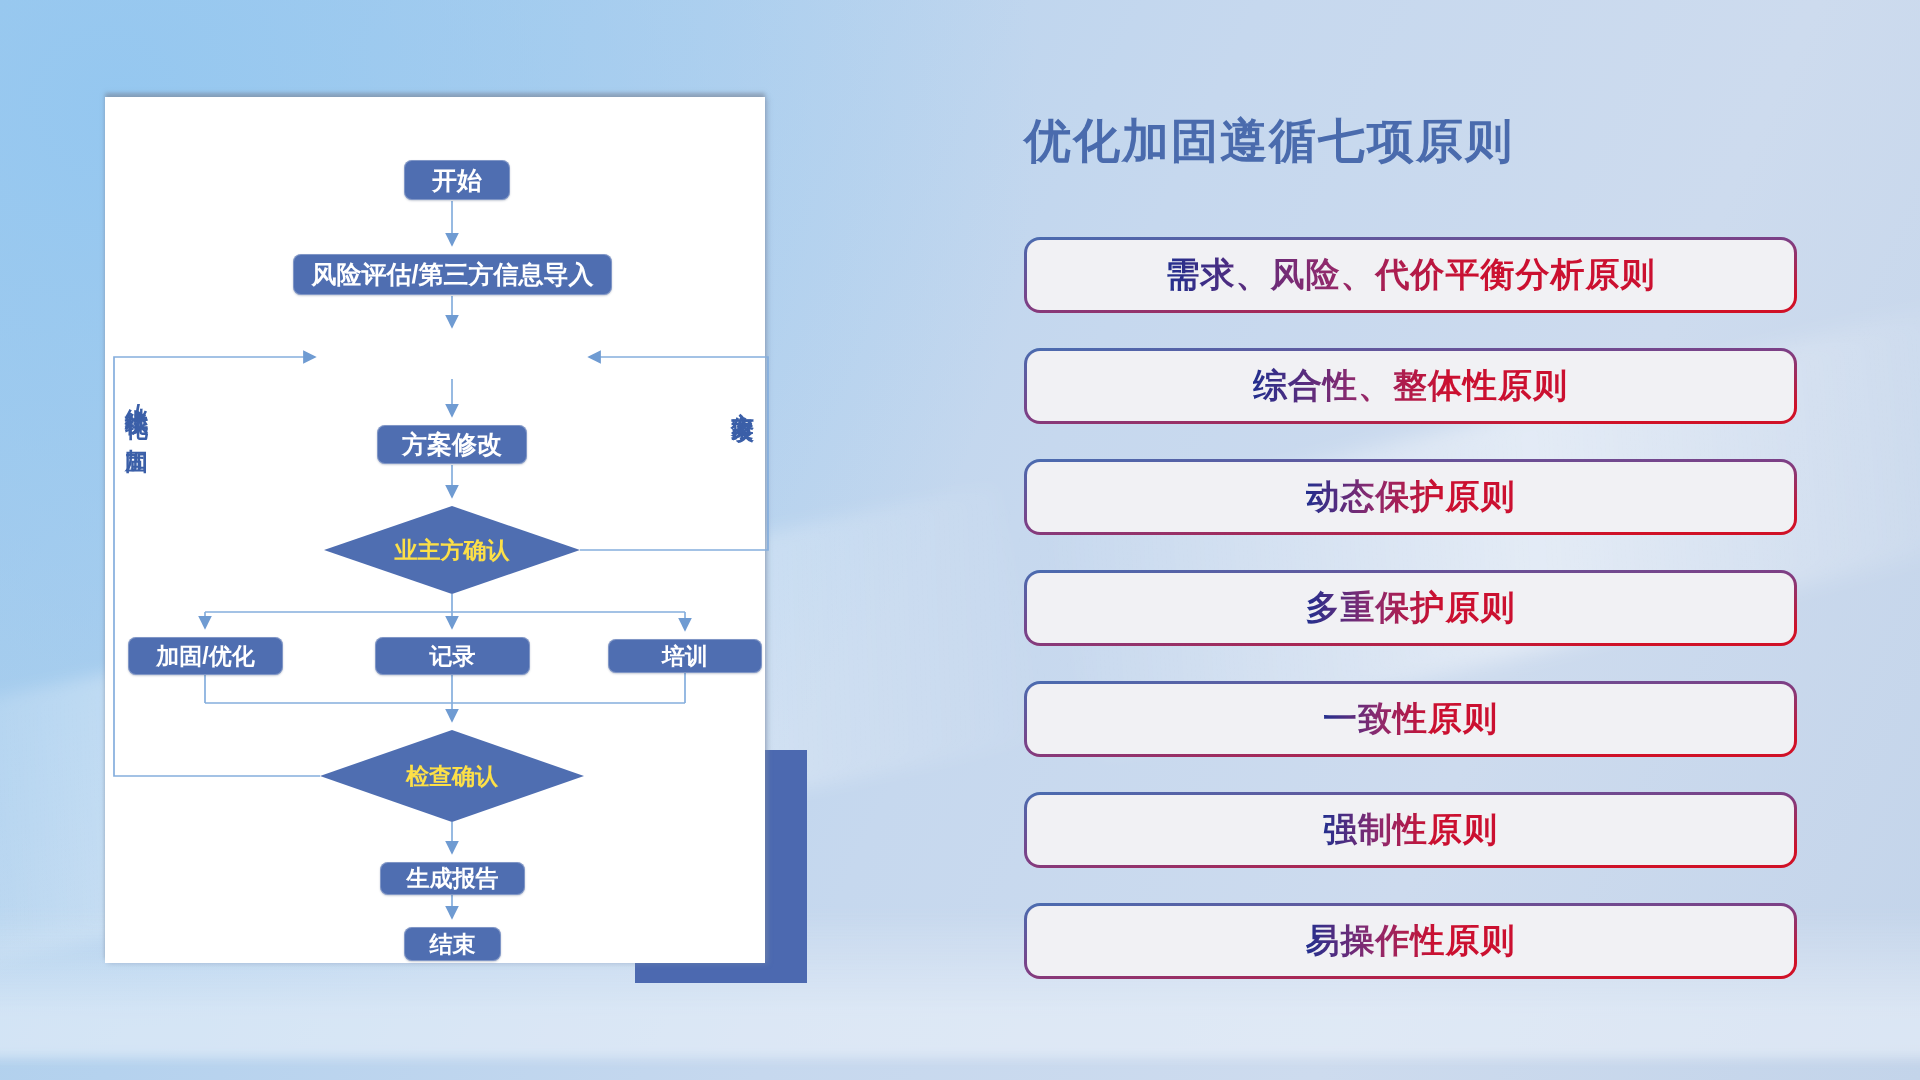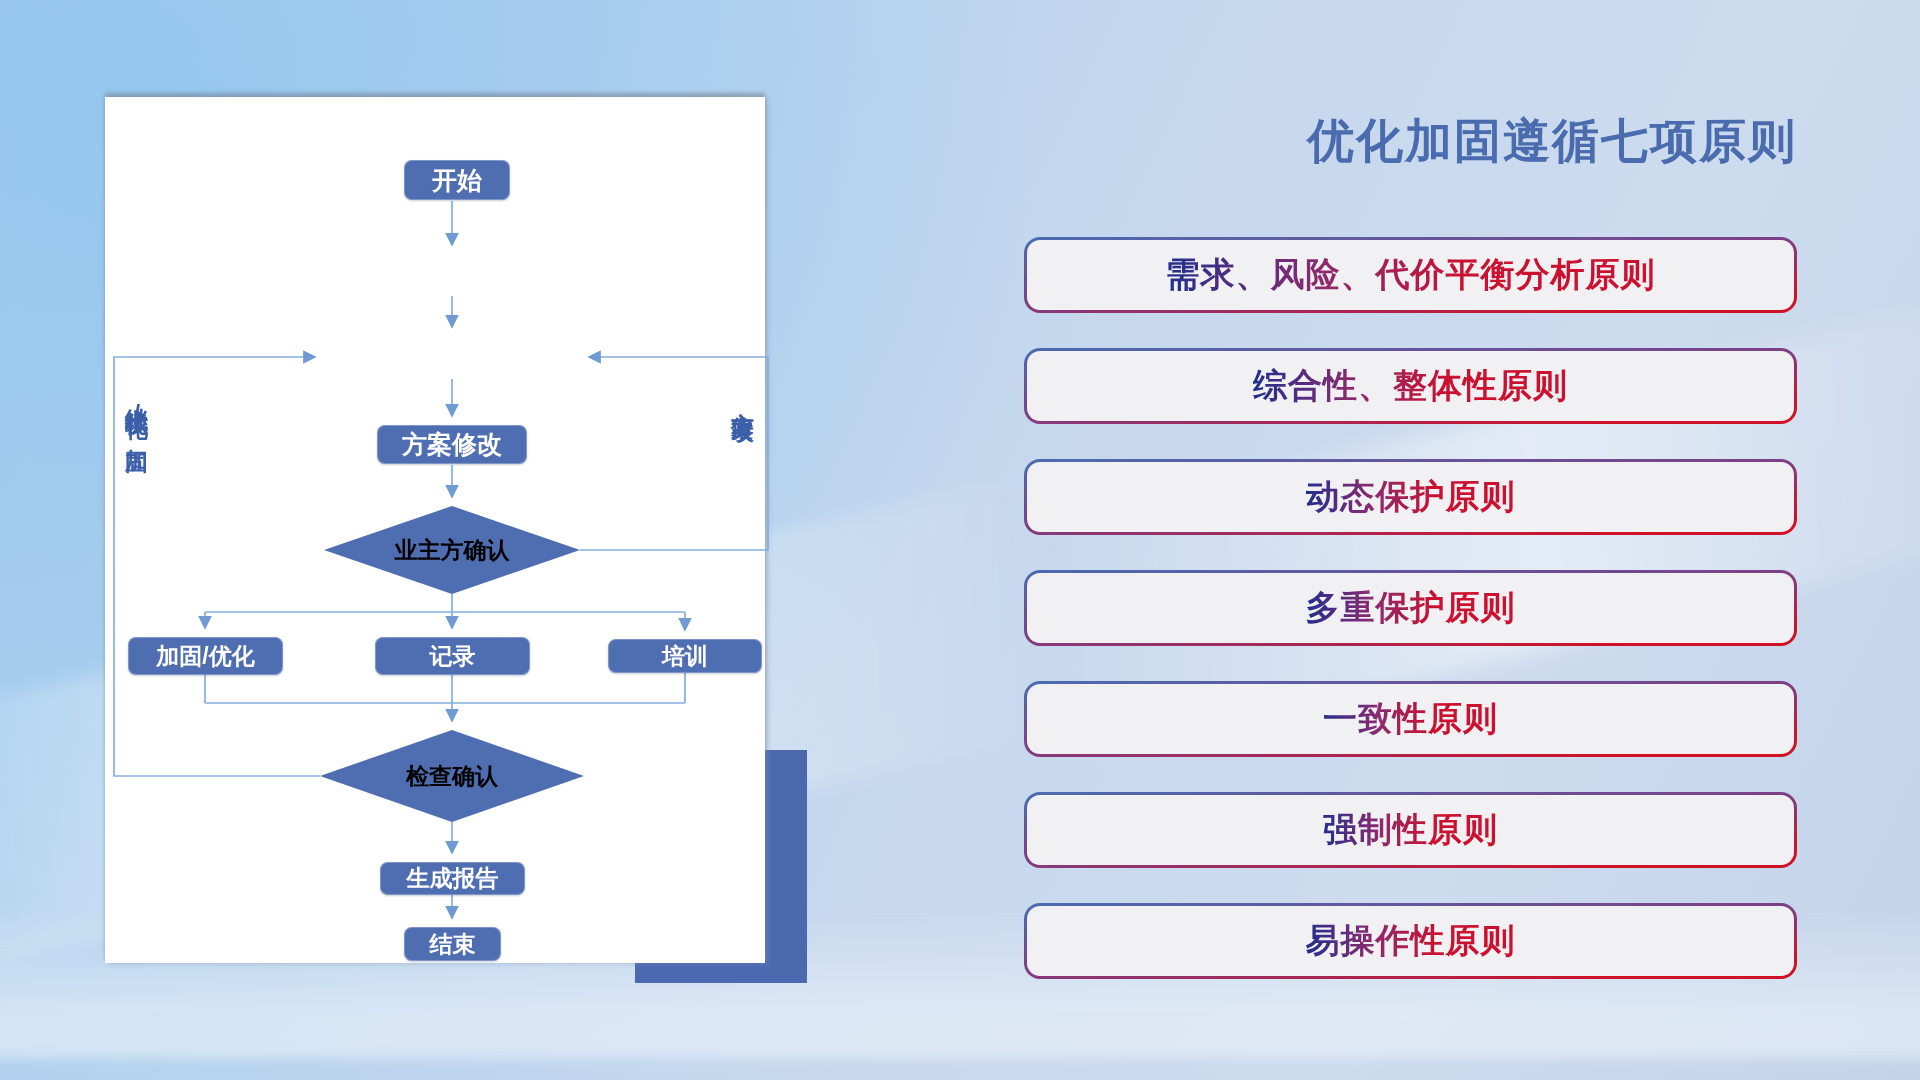--- a/index.html
+++ b/index.html
@@ -28,28 +28,28 @@
     box-shadow:0 -4px 4px rgba(118,127,146,.55), 3px 1px 5px rgba(130,148,178,.38);}
   .card svg{position:absolute;left:0;top:0;}
 
   .fnode{position:absolute;background:#4f6eb1;color:#fff;font-weight:700;
     display:flex;align-items:center;justify-content:center;border-radius:8px;
     white-space:nowrap;box-shadow:inset 0 0 0 1px rgba(255,255,255,.28), 0 1px 2px rgba(40,60,100,.25);
     font-size:25px;z-index:3;}
   .fnode.small{font-size:23px;}
   .fdiamond{position:absolute;background:#4f6eb1;
     clip-path:polygon(50% 0,100% 50%,50% 100%,0 50%);
-    display:flex;align-items:center;justify-content:center;color:#000000;font-weight:700;
+    display:flex;align-items:center;justify-content:center;color:#fde047;font-weight:700;
     font-size:23px;z-index:3;}
   .vlabel{position:absolute;writing-mode:vertical-rl;text-orientation:upright;
     color:#3b5fa8;font-weight:700;font-size:23px;letter-spacing:3px;z-index:3;line-height:1;}
 
   
   .panel{position:absolute;left:1024px;top:0;width:773px;height:1080px;z-index:2;}
-  .panel-title{position:absolute;left:0;top:110px;width:100%;text-align:right;
+  .panel-title{position:absolute;left:0;top:110px;width:100%;text-align:left;
     font-size:47px;font-weight:700;color:#4a6bad;letter-spacing:2px;}
   .principle{position:absolute;left:0;width:773px;height:76px;border-radius:16px;
     background:linear-gradient(175deg,#4a6cb0 0%,#7d3f85 48%,#d01127 88%);
     padding:0;box-sizing:border-box;}
   .principle-inner{position:absolute;left:3px;top:3px;right:3px;bottom:3px;border-radius:13px;
     background:#f1f1f4;display:flex;align-items:center;justify-content:center;}
   .principle-text{font-size:34px;font-weight:700;
     background:linear-gradient(90deg,#222f8e 0%,#8d2a6e 32%,#cb1030 62%,#cb1030 100%);
     -webkit-background-clip:text;background-clip:text;color:transparent;letter-spacing:1px;}
 </style>
@@ -82,20 +82,21 @@
       <path d="M347 578 L347 624" marker-end="url(#arr)"></path>
       <path d="M347 725 L347 756" marker-end="url(#arr)"></path>
       <path d="M347 798 L347 821" marker-end="url(#arr)"></path>
       <path d="M215 679 L9 679 L9 260 L210 260" marker-end="url(#arr)"></path>
       <path d="M475 453 L663 453 L663 260 L484 260" marker-end="url(#arr)"></path>
     </g>
   </svg>
 
   <div class="fnode" style="left:299px;top:63px;width:106px;height:40px;">开始</div>
 
+  <div class="fnode" style="left:188px;top:157px;width:319px;height:41px;">风险评估/第三方信息导入</div>
 
 
   <div class="fnode" style="left:272px;top:328px;width:150px;height:39px;">方案修改</div>
 
   <div class="fdiamond" style="left:219px;top:409px;width:256px;height:88px;">业主方确认</div>
 
   <div class="fnode small" style="left:23px;top:540px;width:155px;height:38px;">加固/优化</div>
 
   <div class="fnode small" style="left:270px;top:540px;width:155px;height:38px;">记录</div>
 

